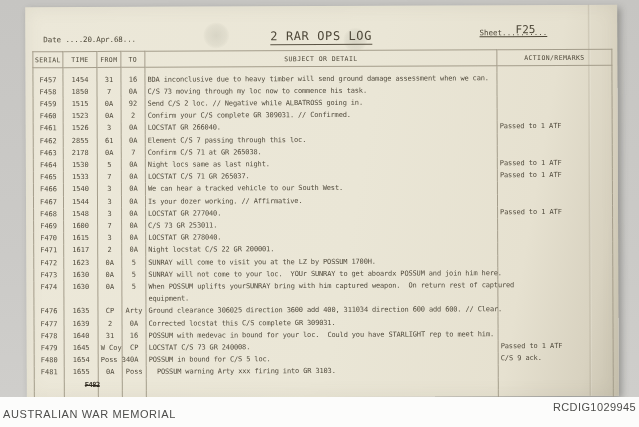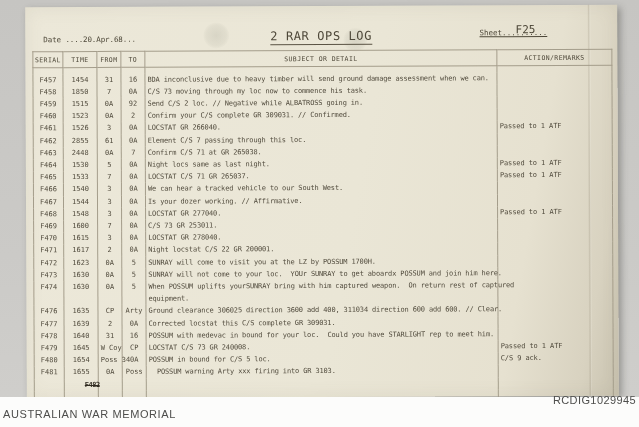--- a/index.html
+++ b/index.html
@@ -11,21 +11,21 @@
   }
   
   .bottom-strip{
     position:absolute; left:0; right:0; bottom:0; height:30px; background:#fcfcfb;
   }
   .footer-left{
     position:absolute; left:3px; bottom:7px; font-family:"Liberation Sans", sans-serif;
     font-size:11px; letter-spacing:0.6px; color:#4e4e4c;
   }
   .footer-right{
-    position:absolute; right:3px; bottom:21px; font-family:"Liberation Sans", sans-serif;
+    position:absolute; right:3px; bottom:14px; font-family:"Liberation Sans", sans-serif;
     font-size:11px; letter-spacing:0.4px; color:#4e4e4c;
   }
   
   .paper{
     position:absolute; left:26px; top:6px; width:592px; height:391px;
     background:linear-gradient(100deg,#ece8d9 0%, #eae6d6 55%, #e6e1d0 82%, #d8d2c0 94%, #c8c2af 100%);
     box-shadow:3px 3px 7px rgba(55,55,50,0.38), inset 0 0 18px rgba(120,110,85,0.10);
     transform:rotate(-0.25deg);
   }
   .crease{
@@ -171,21 +171,21 @@
           <tr>
     <td class="cell-serial">F462</td>
     <td class="cell-time">2855</td>
     <td class="cell-from">61</td>
     <td class="cell-to">0A</td>
     <td class="cell-subject">Element C/S 7 passing through this loc.</td>
     <td class="cell-action"></td>
   </tr>
           <tr>
     <td class="cell-serial">F463</td>
-    <td class="cell-time">2448</td>
+    <td class="cell-time">2178</td>
     <td class="cell-from">0A</td>
     <td class="cell-to">7</td>
     <td class="cell-subject">Confirm C/S 71 at GR 265038.</td>
     <td class="cell-action"></td>
   </tr>
           <tr>
     <td class="cell-serial">F464</td>
     <td class="cell-time">1530</td>
     <td class="cell-from">5</td>
     <td class="cell-to">0A</td>

